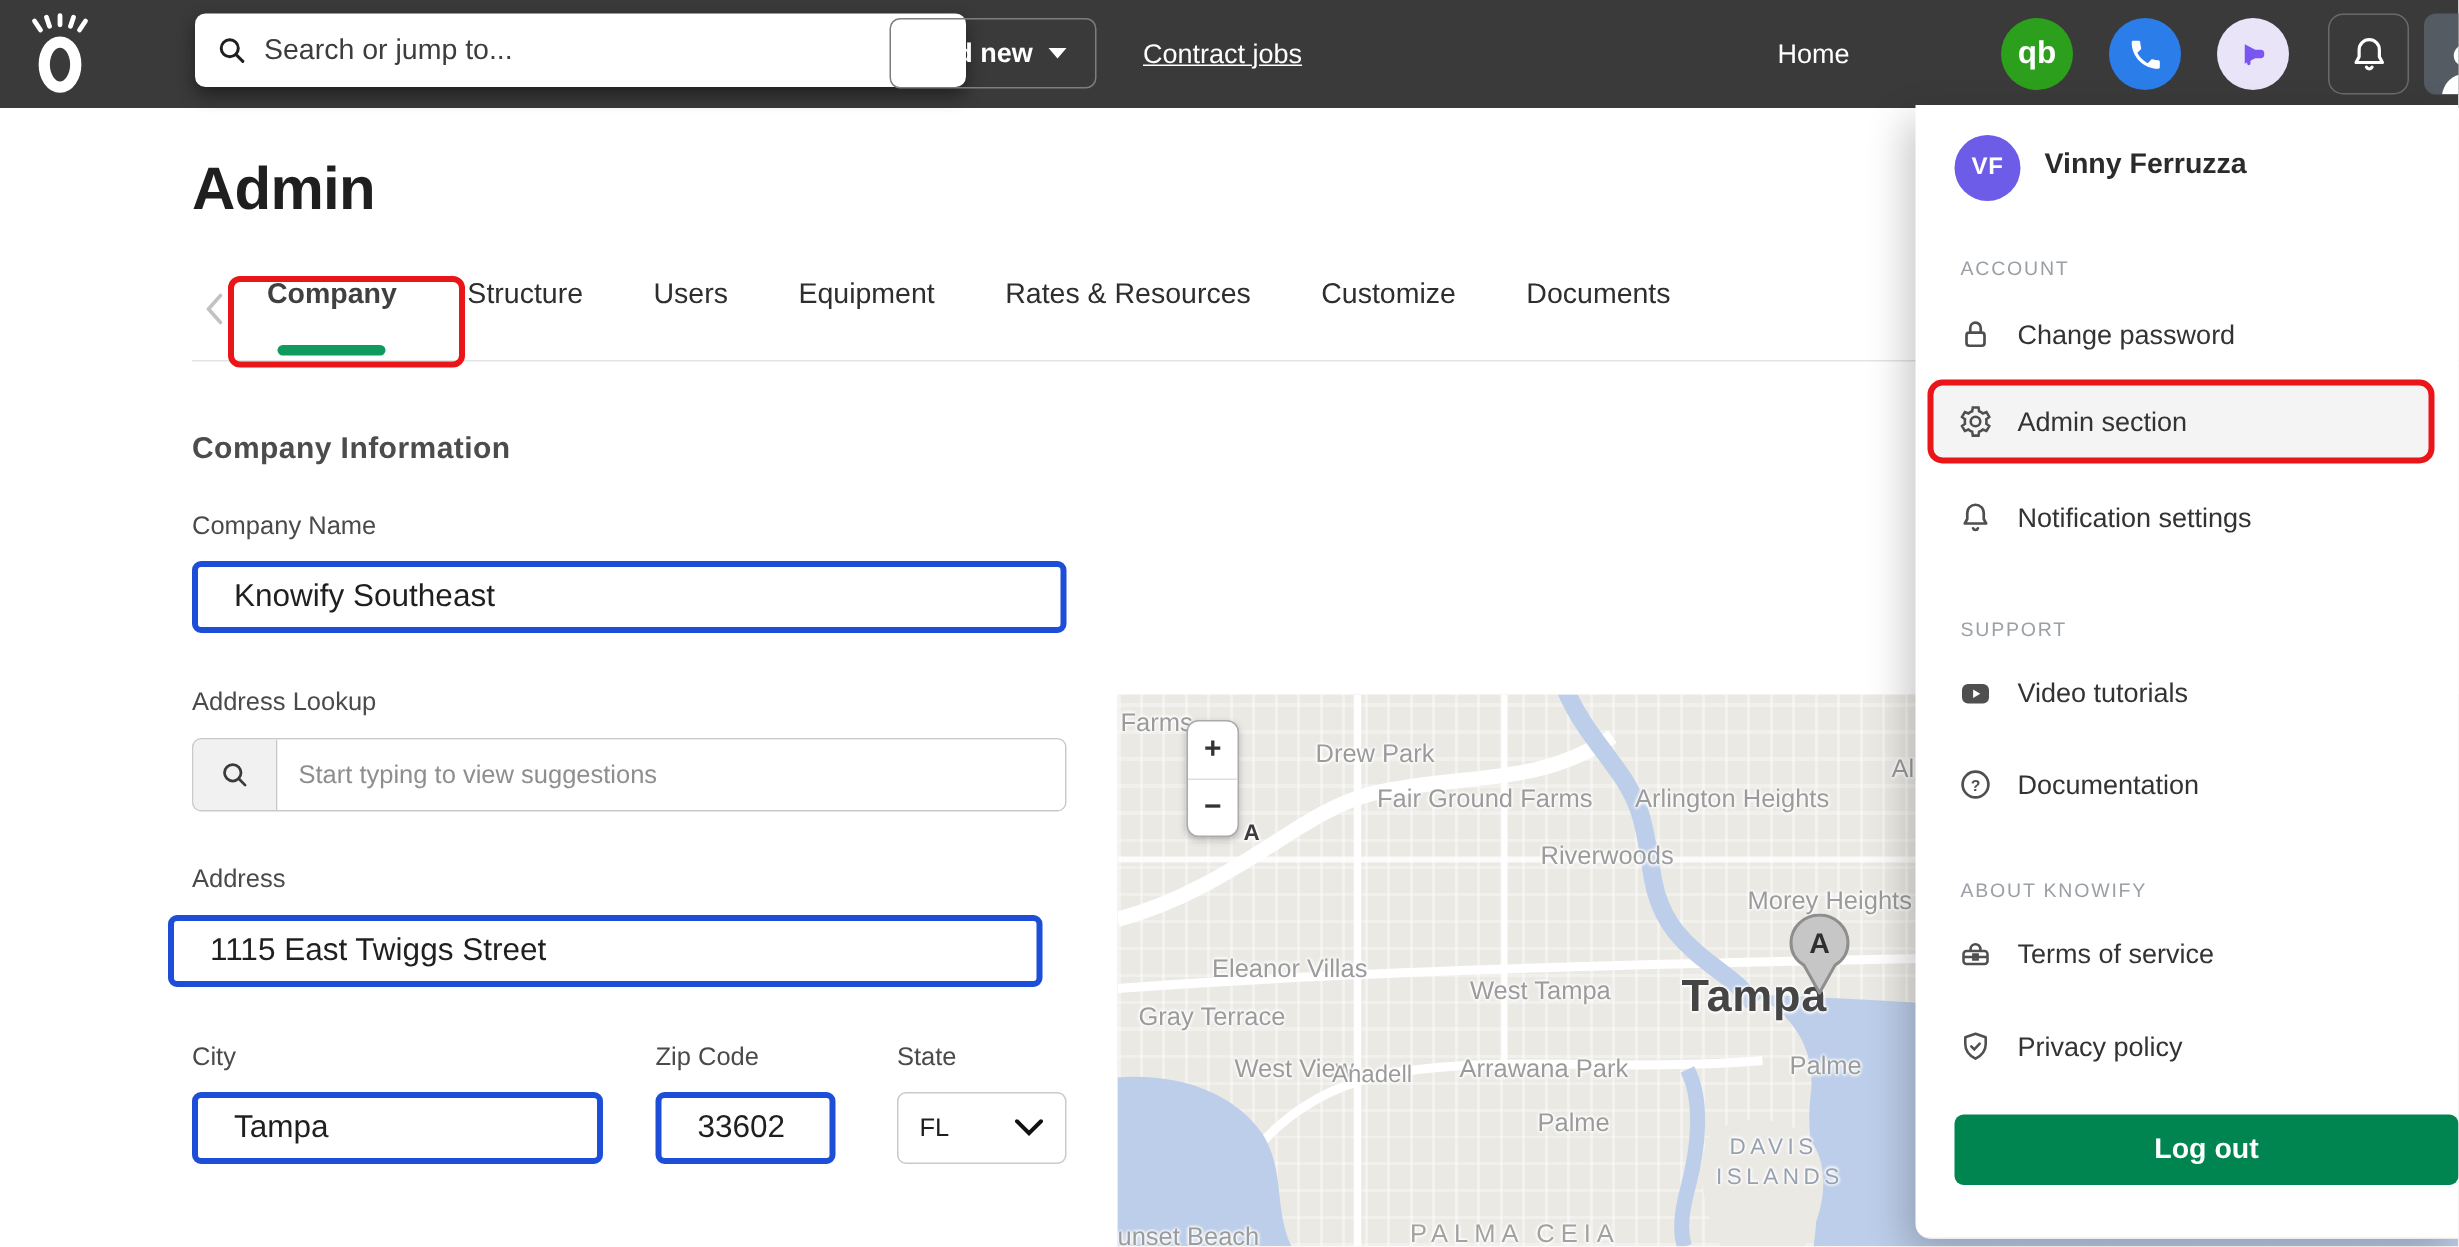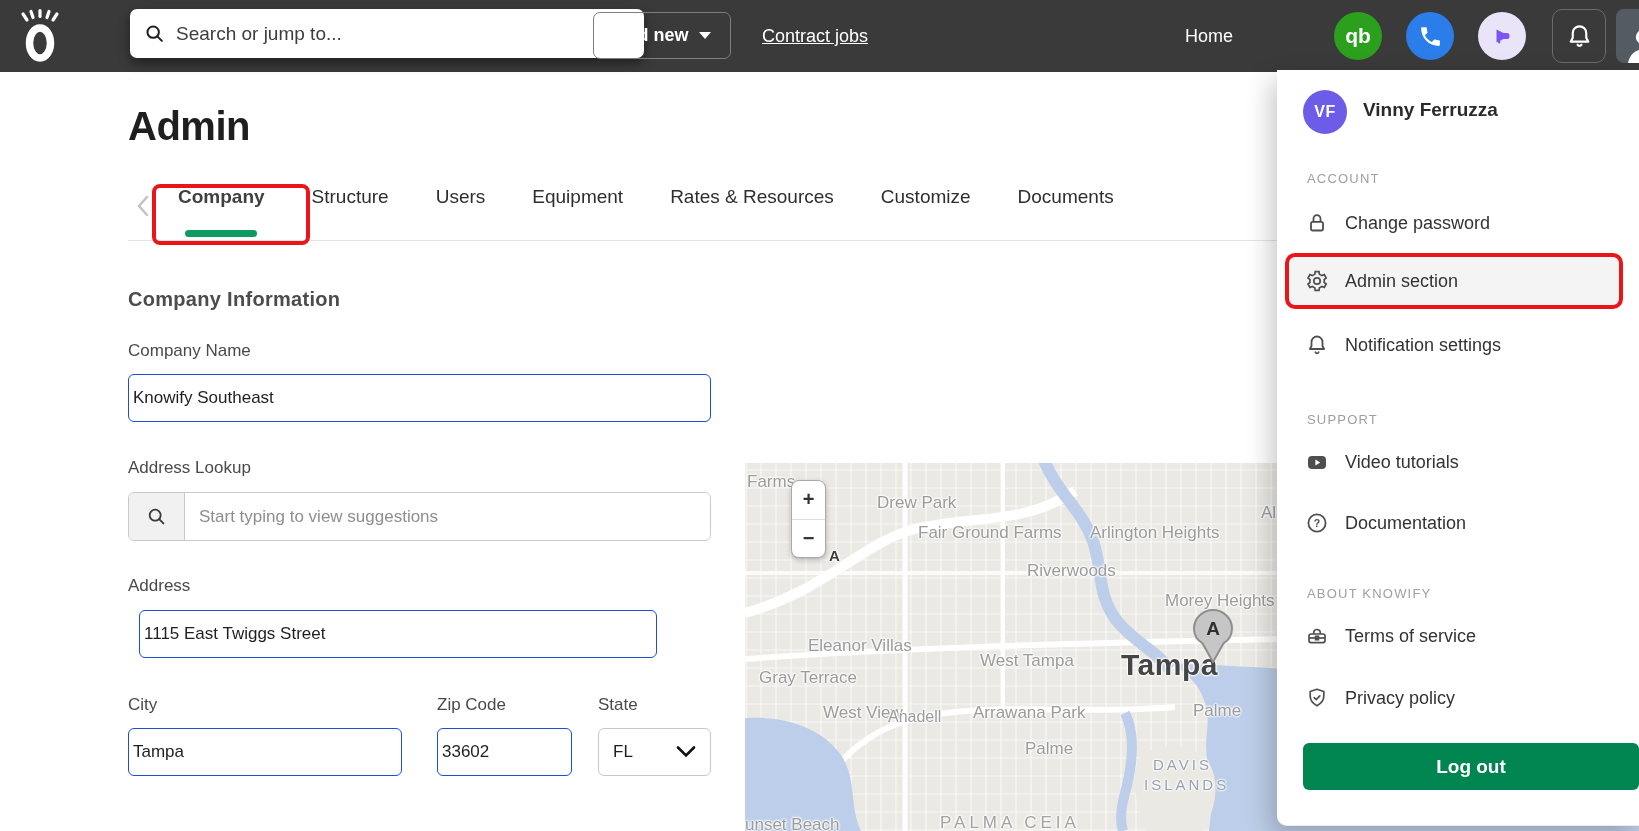--- a/index.html
+++ b/index.html
@@ -46,22 +46,22 @@
                width:72px; height:7px; border-radius:4px; }
   .tabdivider { position:absolute; left:128px; top:240px; width:1511px; height:1px;
                 background:#e4e4e4; }
   .redbox-tab { position:absolute; left:152px; top:184px; width:158px; height:61px;
                 border-radius:8px; z-index:30; }
 
   
   .sectitle { position:absolute; left:128px; top:288px; font-size:20px;
               font-weight:700; color:#4c4c4c; letter-spacing:.3px; }
   .flabel { position:absolute; font-size:17px; color:#4a4a4a; }
-  .tinput { position:absolute; height:48px; border:1px solid #1d4ed8;
-            border-radius:6px; font-size:17px; color:#1f1f1f; padding:0 4px;
+  .tinput { position:absolute; height:48px; border:4px solid #1d4ed8;
+            border-radius:6px; font-size:21px; color:#1f1f1f; padding:0 24px;
             font-family:inherit; outline:none; background:#fff; }
   .tinput::placeholder { color:#8e8e8e; }
   .lookup { position:absolute; left:128px; top:492px; width:583px; height:49px;
             border:1px solid #c9c9c9; border-radius:6px; display:flex;
             overflow:hidden; background:#fff; }
   .lookup .prefix { width:56px; background:#f1f1f1; border-right:1px solid #c9c9c9;
                     display:flex; align-items:center; justify-content:center; }
   .lookup input { flex:1; border:none; outline:none; font-size:17px; padding:0 14px;
                   font-family:inherit; color:#6d28d9; }
   .lookup input::placeholder { color:#8e8e8e; }
@@ -205,27 +205,27 @@
   <div class="prefix">
     <svg width="22" height="22" viewBox="0 0 24 24">
       <circle cx="10" cy="10" r="6" fill="none" stroke="#3a3a3a" stroke-width="2"></circle>
       <line x1="14.4" y1="14.4" x2="19" y2="19" stroke="#3a3a3a" stroke-width="2" stroke-linecap="round"></line>
     </svg>
   </div>
   <input type="text" placeholder="Start typing to view suggestions" style="">
 </div>
 
 <label class="flabel" style="left:128px; top:576px;">Address</label>
-<input class="tinput" style="left: 139px; top: 610px; width: 518px;" type="text" value="1115 East Twiggs Street">
+<input class="tinput" style="left: 112px; top: 610px; width: 583px;" type="text" value="1115 East Twiggs Street">
 
 <label class="flabel" style="left:128px; top:695px;">City</label>
 <input class="tinput" style="left: 128px; top: 728px; width: 274px;" type="text" value="Tampa">
 
 <label class="flabel" style="left:437px; top:695px;">Zip Code</label>
-<input class="tinput" style="left: 437px; top: 728px; width: 135px;" type="text" value="33602">
+<input class="tinput" style="left: 437px; top: 728px; width: 120px;" type="text" value="33602">
 
 <label class="flabel" style="left:598px; top:695px;">State</label>
 <div class="select">
   <span>FL</span>
   <svg width="20" height="14" viewBox="0 0 20 14">
     <path d="M2 2.5l8 8 8-8" fill="none" stroke="#111" stroke-width="2.6" stroke-linecap="round"></path>
   </svg>
 </div>
 
 <div class="map">

